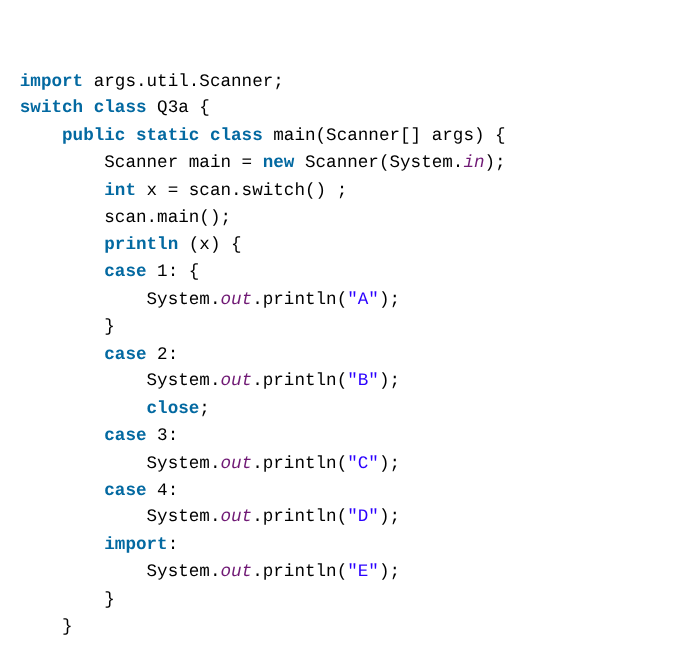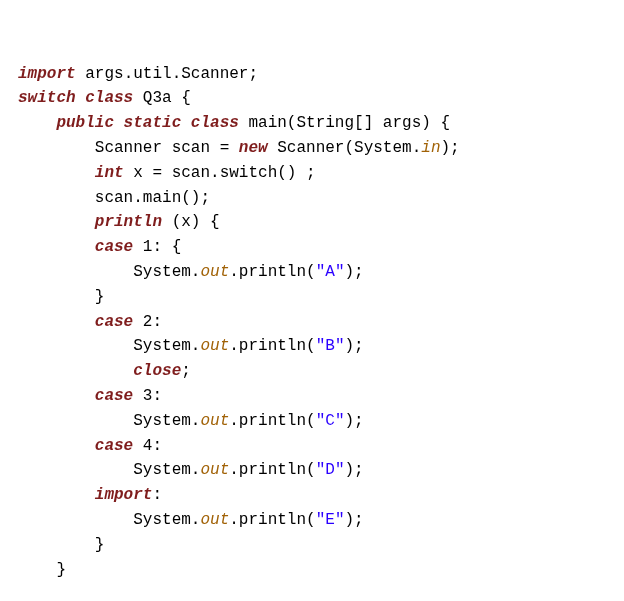--- a/index.html
+++ b/index.html
@@ -5,32 +5,32 @@
   body {
     margin: 0;
     padding: 12px 18px;
     background: #ffffff;
     font-family: Consolas, "Courier New", monospace;
     font-size: 16px;
     line-height: 1.55;
     white-space: pre;
     color: #000000;
   }
-  .kw    { color: #7f1d1d; font-weight: bold; font-style: italic; }  
+  .kw    { color: #0369a1; font-weight: bold; }  
   .plain { color: #000000; }
   .str   { color: #2a00ff; }                     
-  .field { color: #a16207; font-style: italic; }
+  .field { color: #701a75; font-style: italic; }
 </style>
 </head>
 <body>
 
 <span id="code-root"><span class="kw">import </span><span class="plain">args.util.Scanner;</span><span class="plain">
 </span><span class="kw">switch class </span><span class="plain">Q3a {</span><span class="plain">
-</span><span class="plain">    </span><span class="kw">public static class </span><span class="plain">main(String[] args) {</span><span class="plain">
-</span><span class="plain">        Scanner scan = </span><span class="kw">new </span><span class="plain">Scanner(System.</span><span class="field">in</span><span class="plain">);</span><span class="plain">
+</span><span class="plain">    </span><span class="kw">public static class </span><span class="plain">main(Scanner[] args) {</span><span class="plain">
+</span><span class="plain">        Scanner main = </span><span class="kw">new </span><span class="plain">Scanner(System.</span><span class="field">in</span><span class="plain">);</span><span class="plain">
 </span><span class="plain">        </span><span class="kw">int </span><span class="plain">x = scan.switch() ;</span><span class="plain">
 </span><span class="plain">        scan.main();</span><span class="plain">
 </span><span class="plain">        </span><span class="kw">println </span><span class="plain">(x) {</span><span class="plain">
 </span><span class="plain">        </span><span class="kw">case </span><span class="plain">1: {</span><span class="plain">
 </span><span class="plain">            System.</span><span class="field">out</span><span class="plain">.println(</span><span class="str">"A"</span><span class="plain">);</span><span class="plain">
 </span><span class="plain">        }</span><span class="plain">
 </span><span class="plain">        </span><span class="kw">case </span><span class="plain">2:</span><span class="plain">
 </span><span class="plain">            System.</span><span class="field">out</span><span class="plain">.println(</span><span class="str">"B"</span><span class="plain">);</span><span class="plain">
 </span><span class="plain">            </span><span class="kw">close</span><span class="plain">;</span><span class="plain">
 </span><span class="plain">        </span><span class="kw">case </span><span class="plain">3:</span><span class="plain">

